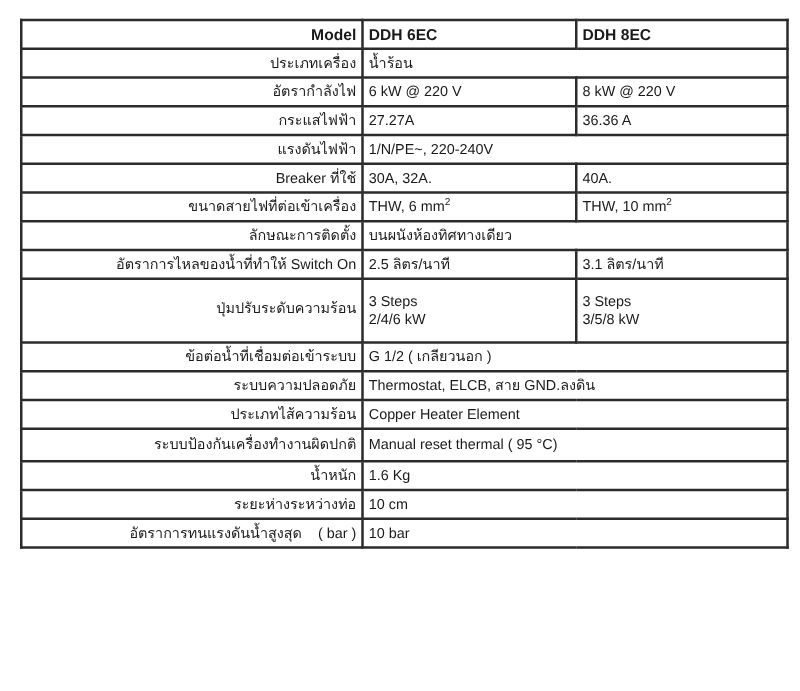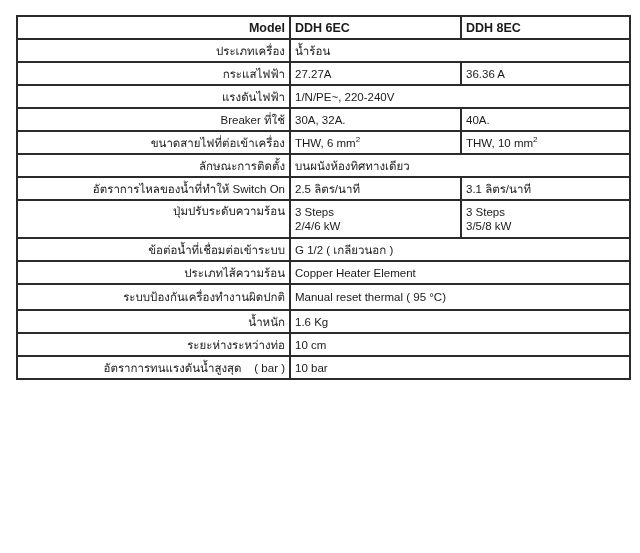--- a/index.html
+++ b/index.html
@@ -6,21 +6,21 @@
   body { width: 640px; height: 553px; position: relative; overflow: hidden;
          font-family: "Liberation Sans", "DejaVu Sans", sans-serif; color: #1a1a1a; }
   table.spec { position: absolute; left: 16px; top: 15px; width: 613px;
                border-collapse: collapse; table-layout: fixed; font-size: 11.5px; }
   table.spec td { border: 2px solid #2b2b2b; padding: 0 4px; height: 21px; line-height: 14px;
                   vertical-align: middle; white-space: nowrap; overflow: hidden; }
   table.spec td.label { text-align: right; padding-left: 3px; }
   table.spec td.val { text-align: left; }
   table.spec tr.head td { font-weight: bold; font-size: 12.5px; height: 21px; }
   table.spec tr.tall td { height: 33px; }
-  table.spec tr.tall td.label { vertical-align: top; padding-top: 3px; }
+  table.spec tr.tall td.label { vertical-align: top; padding-top: 16px; }
   table.spec tr.mid td { height: 24px; }
   col.c1 { width: 273px; } col.c2 { width: 171px; } col.c3 { width: 169px; }
   sup { font-size: 8px; line-height: 0; }
   .line { display: block; }
 </style>
 </head>
 <body>
 
 <table class="spec">
   <colgroup>
@@ -30,20 +30,25 @@
     </colgroup>
   <tbody>
     <tr class="head">
       <td class="label">Model</td>
       <td class="val">DDH 6EC</td>
       <td class="val">DDH 8EC</td>
     </tr>
     <tr>
       <td class="label">ประเภทเครื่อง</td>
       <td class="val" colspan="2">น้ำร้อน</td>
+    </tr>
+    <tr>
+      <td class="label">อัตรากำลังไฟ</td>
+      <td class="val">6 kW @ 220 V</td>
+      <td class="val">8 kW @ 220 V</td>
     </tr>
     <tr>
       <td class="label">กระแสไฟฟ้า</td>
       <td class="val">27.27A</td>
       <td class="val">36.36 A</td>
     </tr>
     <tr>
       <td class="label">แรงดันไฟฟ้า</td>
       <td class="val" colspan="2">1/N/PE~,  220-240V</td>
     </tr>
@@ -75,20 +80,24 @@
       <td class="val">
         <span class="line">3 Steps</span>
         <span class="line">3/5/8 kW</span>
       </td>
     </tr>
     <tr>
       <td class="label">ข้อต่อน้ำที่เชื่อมต่อเข้าระบบ</td>
       <td class="val" colspan="2">G 1/2 ( เกลียวนอก )</td>
     </tr>
     <tr>
+      <td class="label">ระบบความปลอดภัย</td>
+      <td class="val" colspan="2">Thermostat, ELCB, สาย GND.ลงดิน</td>
+    </tr>
+    <tr>
       <td class="label">ประเภทไส้ความร้อน</td>
       <td class="val" colspan="2">Copper Heater Element</td>
     </tr>
     <tr class="mid">
       <td class="label">ระบบป้องกันเครื่องทำงานผิดปกติ</td>
       <td class="val" colspan="2">Manual reset thermal  ( 95 °C)</td>
     </tr>
     <tr>
       <td class="label">น้ำหนัก</td>
       <td class="val" colspan="2">1.6 Kg</td>

